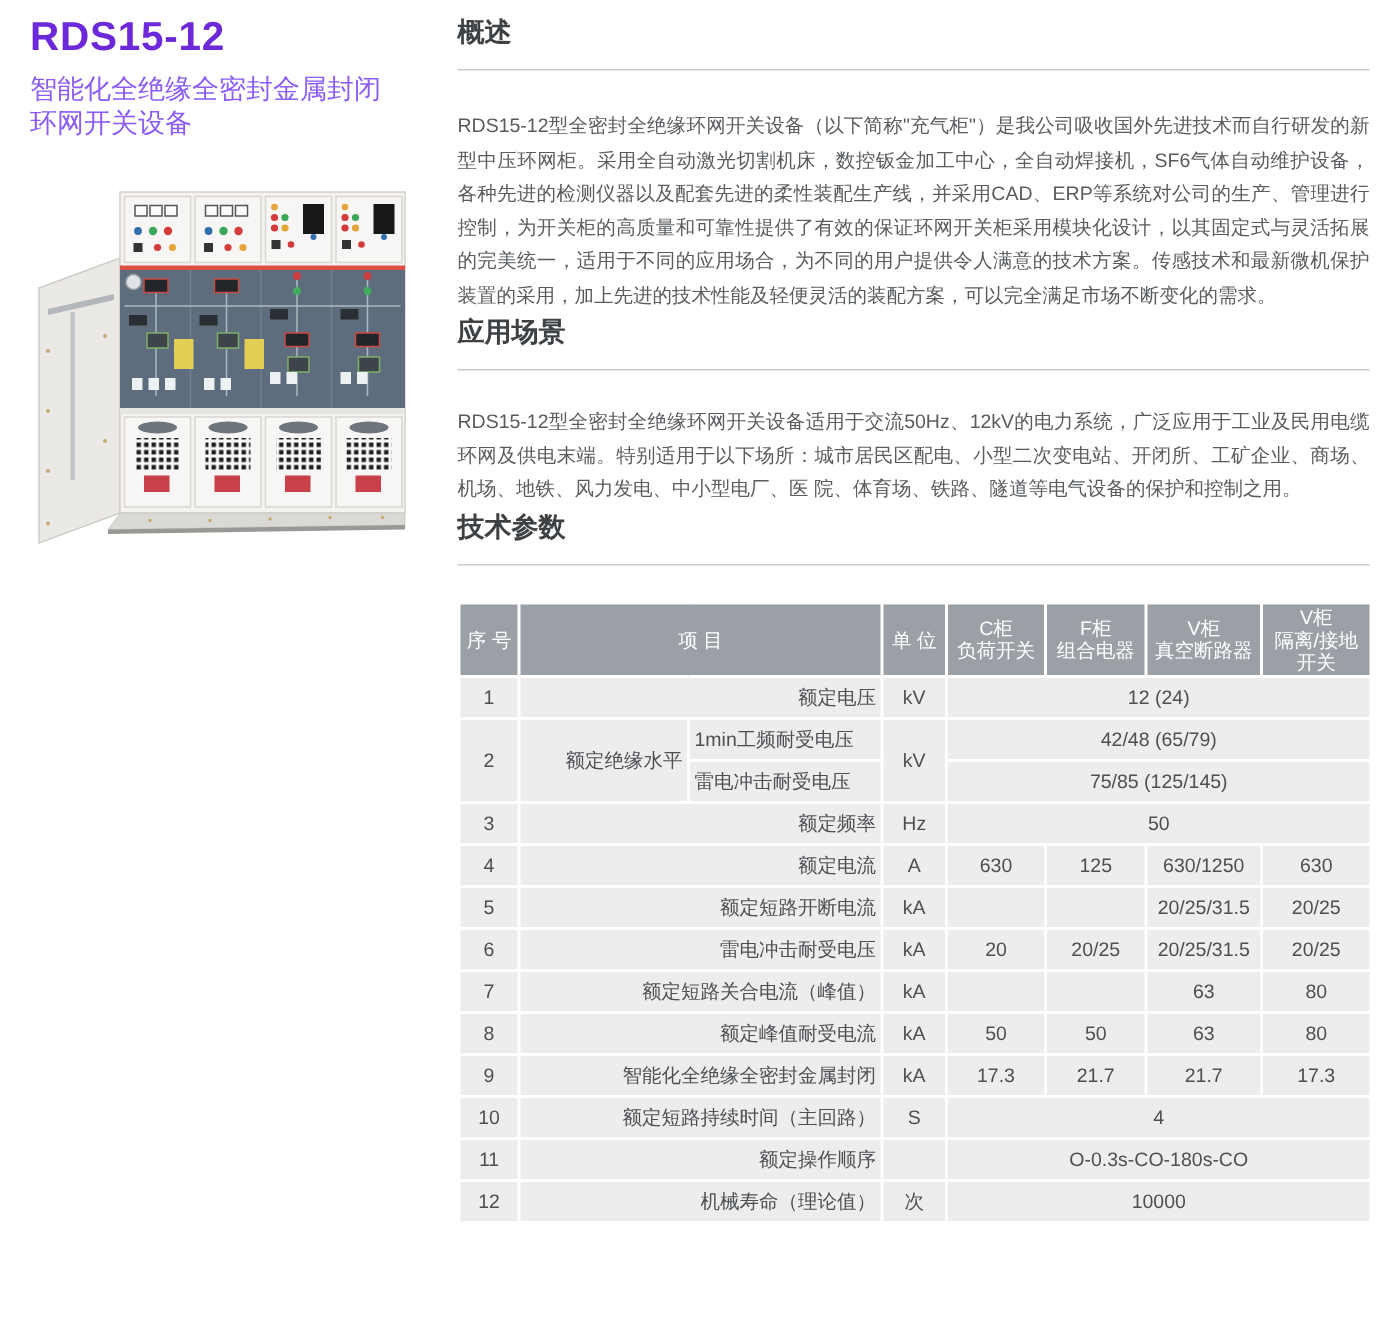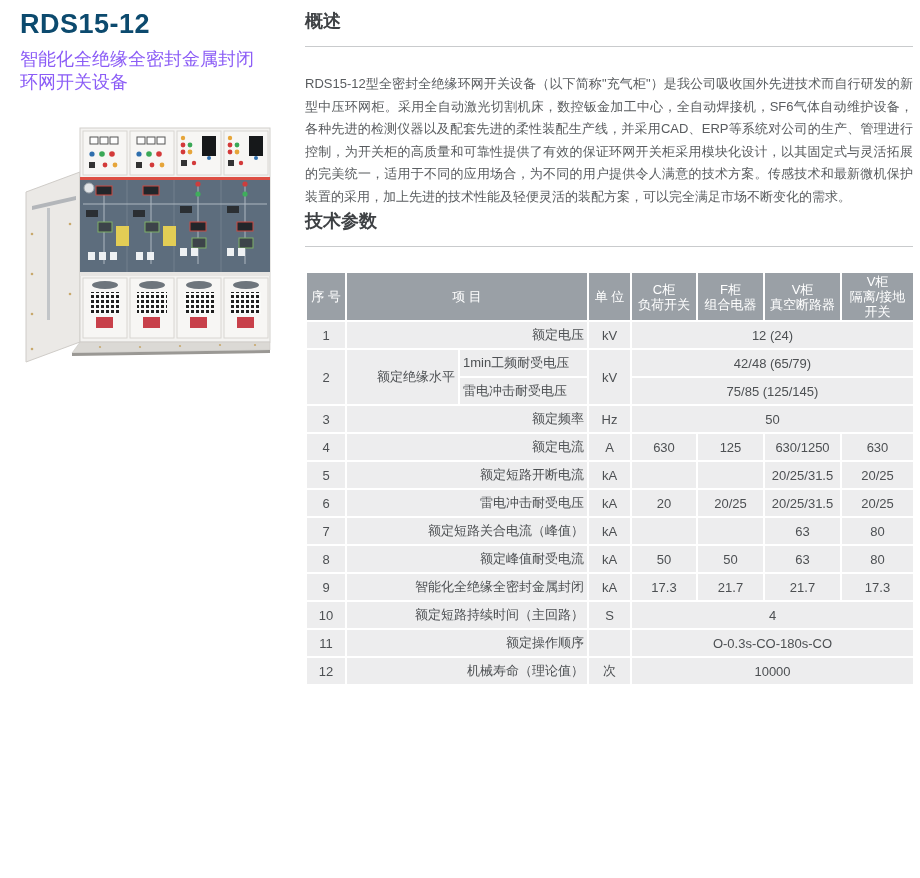--- a/index.html
+++ b/index.html
@@ -2,21 +2,21 @@
 <html><head>
 <meta charset="utf-8">
 <style>
   html,body{margin:0;padding:0;}
   body{
     width:920px;height:878px;position:relative;background:#ffffff;
     font-family:"Liberation Sans","DejaVu Sans",sans-serif;
     overflow:hidden;
   }
   .left-col{position:absolute;left:20px;top:8px;width:256px;}
-  .product-model{font-size:27px;font-weight:bold;color:#0c4a6e;margin:0;line-height:32px;letter-spacing:.5px;}
+  .product-model{font-size:27px;font-weight:bold;color:#6d28d9;margin:0;line-height:32px;letter-spacing:.5px;}
   .product-subtitle{margin-top:8px;font-size:18px;line-height:23px;color:#8b5cf6;white-space:pre-line;}
   .product-figure{margin-top:20px;}
   .right-col{position:absolute;left:305px;top:8px;width:608px;}
   .section{margin:0;}
   .section + .section{margin-top:0;}
   .sec-head{
     font-size:18px;font-weight:700;color:#3e4144;margin:0;
     padding-bottom:12px;border-bottom:1px solid #c9cbcd;line-height:26px;
   }
   .sec-body{
@@ -195,20 +195,24 @@
   </div>
 </div>
 
 <div class="right-col">
 
   <section class="section sec-overview">
     <h3 class="sec-head">概述</h3>
     <p class="sec-body">RDS15-12型全密封全绝缘环网开关设备（以下简称"充气柜"）是我公司吸收国外先进技术而自行研发的新型中压环网柜。采用全自动激光切割机床，数控钣金加工中心，全自动焊接机，SF6气体自动维护设备，各种先进的检测仪器以及配套先进的柔性装配生产线，并采用CAD、ERP等系统对公司的生产、管理进行控制，为开关柜的高质量和可靠性提供了有效的保证环网开关柜采用模块化设计，以其固定式与灵活拓展的完美统一，适用于不同的应用场合，为不同的用户提供令人满意的技术方案。传感技术和最新微机保护装置的采用，加上先进的技术性能及轻便灵活的装配方案，可以完全满足市场不断变化的需求。</p>
   </section>
 
+  <section class="section sec-apps">
+    <h3 class="sec-head">应用场景</h3>
+    <p class="sec-body">RDS15-12型全密封全绝缘环网开关设备适用于交流50Hz、12kV的电力系统，广泛应用于工业及民用电缆环网及供电末端。特别适用于以下场所：城市居民区配电、小型二次变电站、开闭所、工矿企业、商场、机场、地铁、风力发电、中小型电厂、医 院、体育场、铁路、隧道等电气设备的保护和控制之用。</p>
+  </section>
 
   <section class="section sec-specs">
     <h3 class="sec-head">技术参数</h3>
 
     <table class="specs">
       <colgroup>
         <col style="width:40px">
           <col style="width:113px">
           <col style="width:129px">
           <col style="width:43px">

